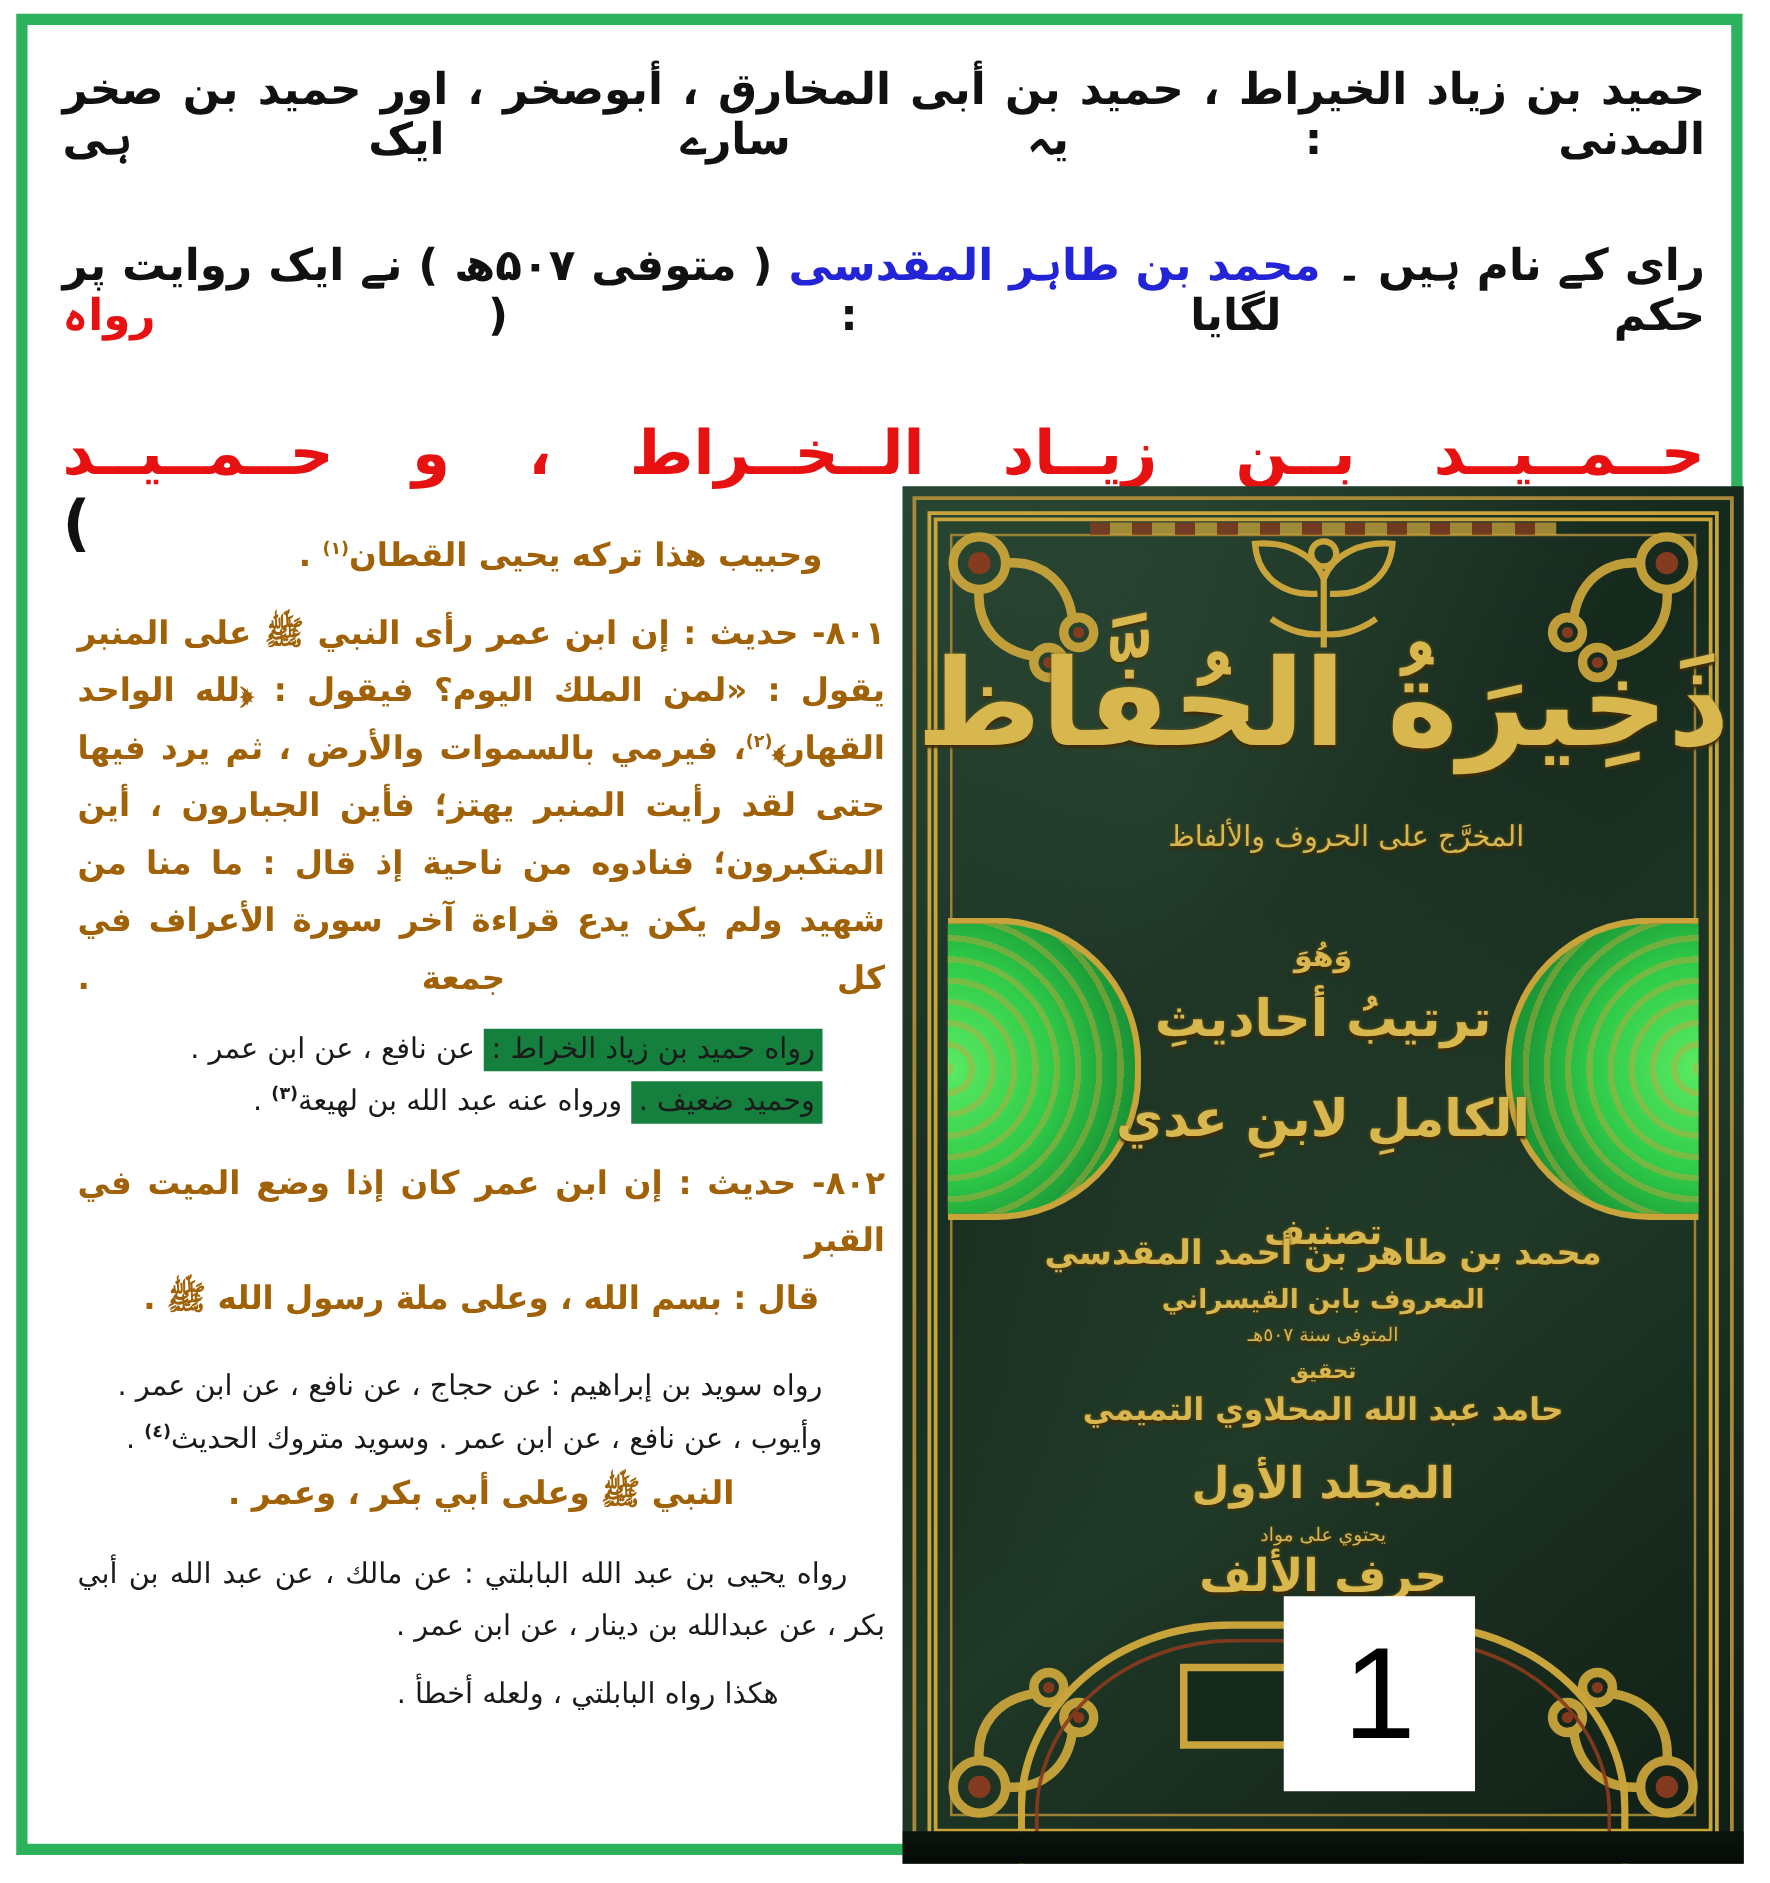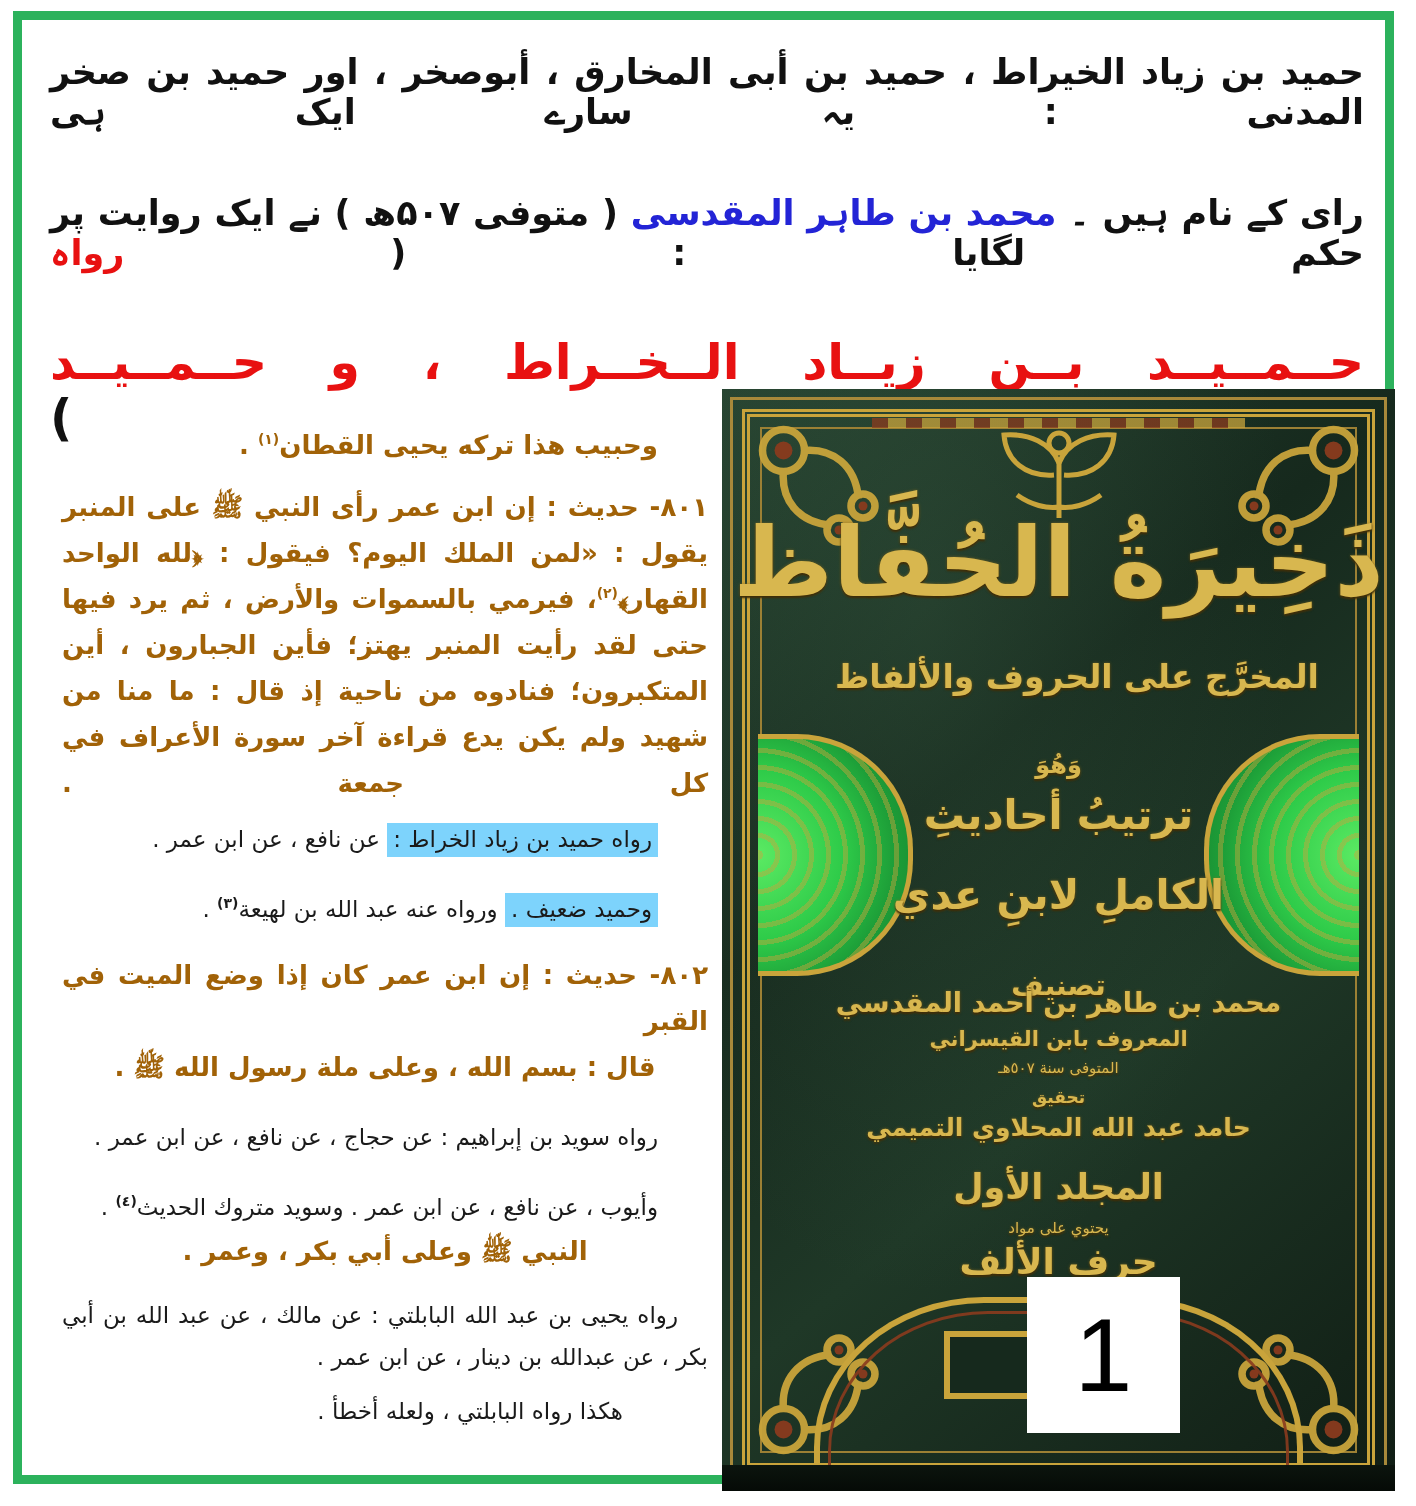--- a/index.html
+++ b/index.html
@@ -36,22 +36,22 @@
   .one-line{text-align:right;}
   .center-line{text-align:center;margin:0;}
   .attr{
     font-size:23px;font-weight:normal;line-height:42px;margin:0;
     text-align:justify;color:#1a1a1a;
   }
   .ind50{text-indent:50px;}
   .ind85{text-indent:85px;}
   .ind30{text-indent:30px;}
   sup.fn-mark{font-size:14px;font-weight:bold;vertical-align:super;line-height:0;}
-  .hl{background:#7dd3fc;padding:3px 6px 5px 6px;}
-  .mt10{margin-top:28px;} .mt12{margin-top:12px;} .mt16{margin-top:16px;}
+  .hl{background:#15803d;padding:3px 6px 5px 6px;}
+  .mt10{margin-top:0;} .mt12{margin-top:12px;} .mt16{margin-top:16px;}
   .mt20{margin-top:20px;} .mt22{margin-top:22px;} .mt26{margin-top:26px;}
 
   
   .cover{
     position:absolute;left:722px;top:389px;width:673px;height:1102px;
     background:
       radial-gradient(ellipse at 30% 20%, rgba(70,110,80,.25), transparent 55%),
       linear-gradient(140deg,#25412f 0%,#16291d 35%,#1f3827 60%,#101d14 100%);
     overflow:hidden;
   }
@@ -97,21 +97,21 @@
     background:linear-gradient(#0c150e,#050a06);
   }
   .pub-bar{
     position:absolute;top:942px;left:222px;width:86px;height:56px;
     border:6px solid #c9a43b;background:#16291d;
   }
   .ctext{position:absolute;inset:0;direction:rtl;text-align:center;color:#d8b74f;}
   .ctext div{position:absolute;left:0;right:0;}
   .gold-sh{text-shadow:0 2px 2px #3d2c07,0 0 3px rgba(138,109,31,.8);}
   .cv-title{top:118px;font-size:96px;font-weight:bold;letter-spacing:2px;}
-  .cv-sub{top:268px;font-size:33px;font-weight:bold;margin-left:37px;}
+  .cv-sub{top:268px;font-size:23px;font-weight:normal;margin-left:37px;}
   .cv-wahuwa{top:362px;font-size:24px;font-weight:bold;}
   .cv-tartib{top:402px;font-size:41px;font-weight:bold;}
   .cv-kamil{top:482px;font-size:41px;font-weight:bold;}
   .cv-tasnif{top:580px;font-size:28px;font-weight:bold;}
   .cv-author{top:598px;font-size:27px;font-weight:bold;}
   .cv-known{top:638px;font-size:21px;font-weight:bold;}
   .cv-died{top:670px;font-size:15px;}
   .cv-tahqiq{top:698px;font-size:17px;font-weight:bold;}
   .cv-editor{top:724px;font-size:25px;font-weight:bold;}
   .cv-volume{top:778px;font-size:35px;font-weight:bold;}

